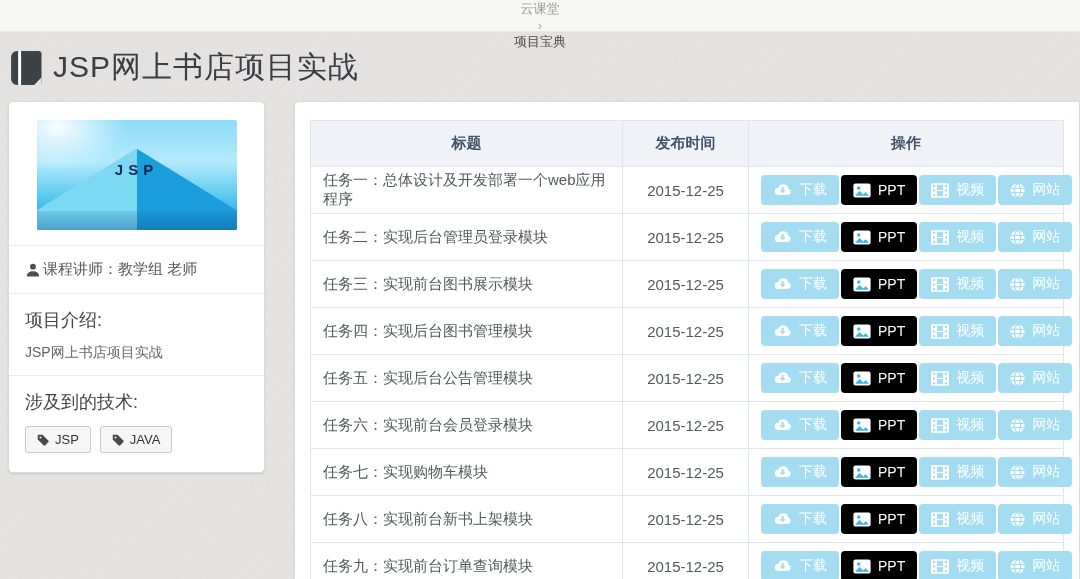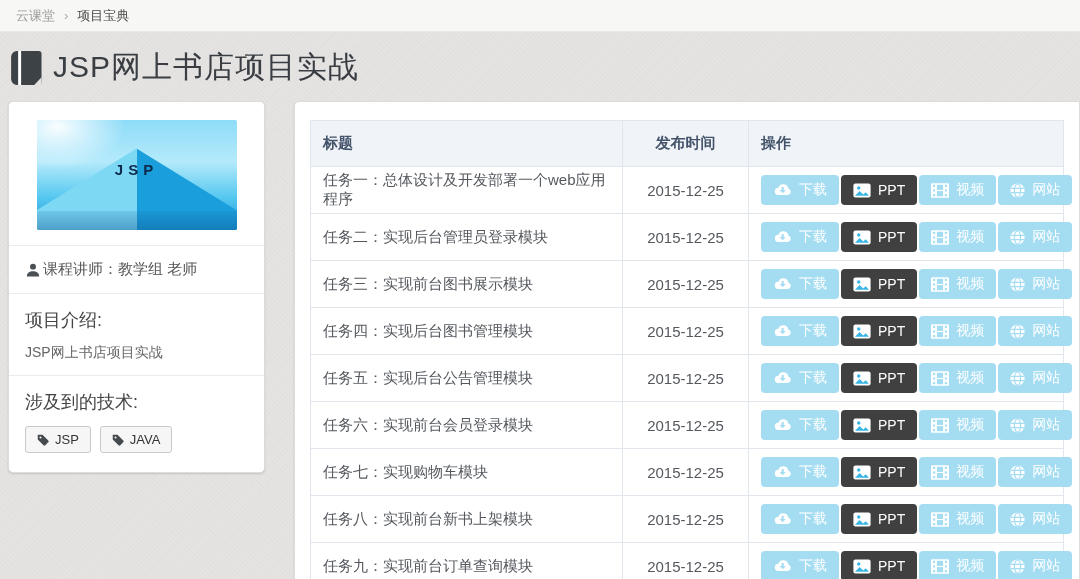--- a/index.html
+++ b/index.html
@@ -9,21 +9,21 @@
     background-color:#e4e3e1;
     background-image:
       repeating-linear-gradient(45deg, rgba(255,255,255,.05) 0 2px, transparent 2px 4px),
       repeating-linear-gradient(-45deg, rgba(0,0,0,.02) 0 1px, transparent 1px 3px);
     color:#555;
   }
 
   
   .crumbbar {
     height:32px; background:#f7f7f5; border-bottom:1px solid #e9e9e6;
-    display:flex; align-items:center; padding:0 16px; font-size:13px;
+    display:flex; align-items:center; padding:0 16px; font-size:13px;flex-direction:column;
   }
   .crumb-home { color:#9a9a9a; text-decoration:none; cursor:pointer; }
   .crumb-sep { color:#a8a8a8; margin:0 9px; font-size:13px; }
   .crumb-cur { color:#4a4a4a; }
 
   
   .titlebar { display:flex; align-items:center; gap:11px; padding:15px 0 13px 10px; }
   .titlebar h1 { font-size:30px; font-weight:500; color:#3a3e43; letter-spacing:1px; }
   .book-ico { width:32px; height:34px; flex:0 0 auto; }
 
@@ -66,33 +66,33 @@
   .sb-section p { font-size:14px; color:#666; }
   .tags { display:flex; gap:9px; margin-top:2px; padding-bottom:6px; }
   .tag { display:inline-flex; align-items:center; gap:6px; padding:5px 11px;
     background:#f6f6f6; border:1px solid #c9c9c9; border-radius:3px;
     font-size:13px; color:#333; cursor:pointer; }
 
   
   table { border-collapse:collapse; width:100%; table-layout:fixed; }
   th, td { border:1px solid #e1e6ec; }
   thead th { background:#f0f3f8; height:34px; font-size:15px; font-weight:bold;
-    color:#43536a; text-align:left; padding:13px 12px; }
+    color:#43536a; text-align:center; padding:13px 12px; }
   th.c-date, td.c-date { width:126px; text-align:center; padding:0;margin-left:8px; }
   th.c-title, td.c-title { width:312px; }
   td { height:47px; }
   td.c-title { padding:0 12px; font-size:15px; color:#55595e; }
   td.c-date { font-size:15px; color:#55595e; }
   td.c-actions { padding:0 12px; }
   .btnrow { display:flex; gap:2px; align-items:center; }
   .abtn { height:30px; display:inline-flex; align-items:center; gap:7px; padding:0 12px;
     border:none; border-radius:4px; color:#fff; font-size:14px; cursor:pointer;
     font-family:inherit; white-space:nowrap; }
   .abtn.light { background:#a4ddf2; }
-  .abtn.primary { background:#404040; }
+  .abtn.primary { background:#000000; }
 </style>
 </head>
 <body>
 
 <div class="crumbbar">
   <a class="crumb-home">云课堂</a>
   <span class="crumb-sep">›</span>
   <span class="crumb-cur">项目宝典</span>
 </div>
 

